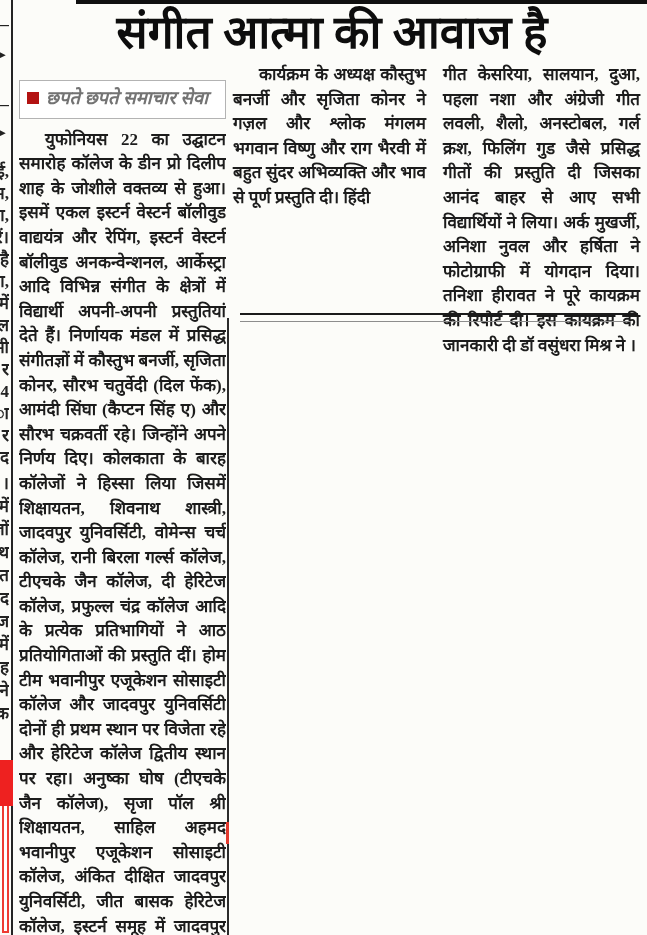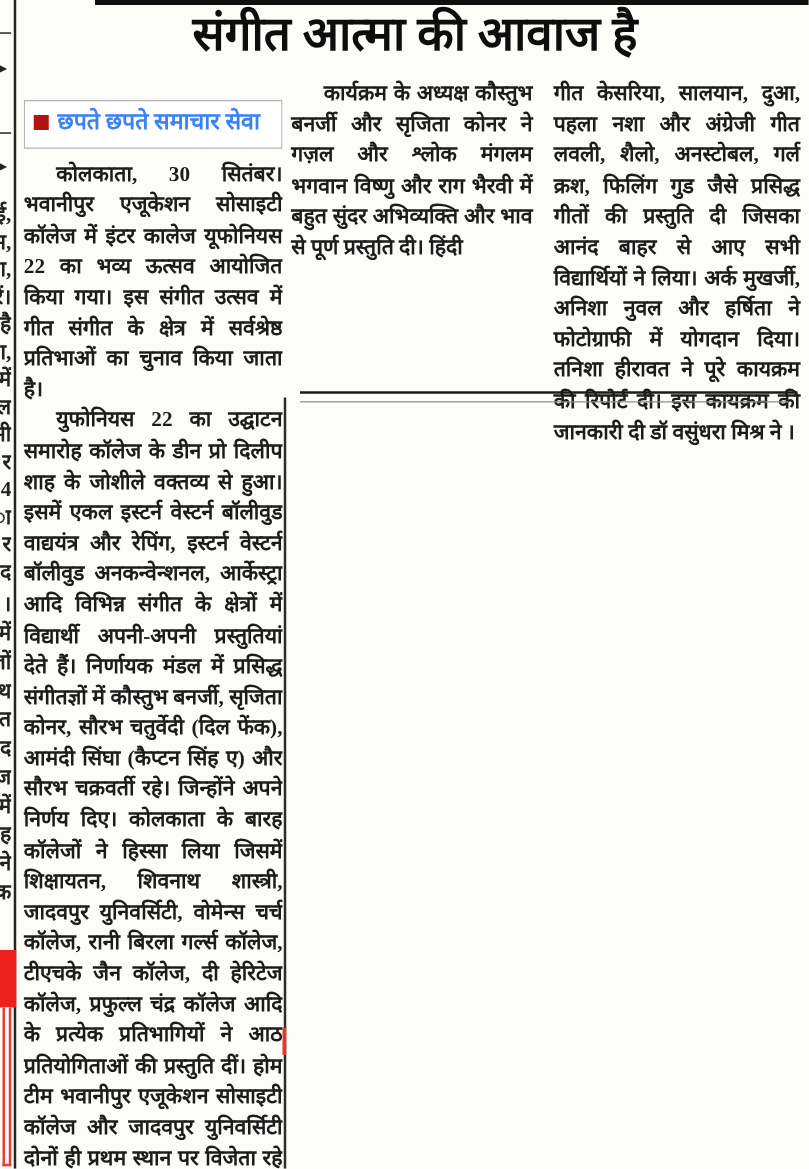--- a/index.html
+++ b/index.html
@@ -13,34 +13,34 @@
   }
   
   .edge-strip{position:absolute;left:0;top:0;width:9px;height:935px;overflow:hidden;}
   .edge-strip .frag{position:absolute;right:0;font-size:17px;font-weight:600;color:#222;white-space:nowrap;line-height:1;}
   
   .v-rule-main{position:absolute;left:11px;top:0;width:2px;height:935px;background:#242424;}
   
   .top-rule{position:absolute;left:76px;top:0;width:571px;height:4px;background:#101010;}
   .headline{
     position:absolute;left:76px;top:7px;width:512px;
-    text-align:center;font-size:38px;font-weight:bold;color:#0d0d0d;
+    text-align:center;font-size:46px;font-weight:bold;color:#0d0d0d;
     line-height:1.15;white-space:nowrap;
   }
   .col{position:absolute;text-align:justify;font-size:17px;line-height:24.6px;font-weight:600;color:#1c1c1c;}
   .col p{margin:0;}
   .col p.indent{text-indent:26px;}
   .col-left{left:19px;top:80px;width:207px;height:855px;overflow:hidden;}
   .col-mid{left:233px;top:63px;width:193px;}
   .col-right{left:443px;top:63px;width:197px;}
   .news-box{
     box-sizing:border-box;border:1.5px solid #b3b3b3;background:#ffffff;
     padding:5px 7px 7px 7px;margin:0 0 9px 0;
     display:flex;align-items:center;gap:7px;
-    font-weight:bold;font-size:18.5px;color:#3b82f6;text-align:left;white-space:nowrap;
+    font-weight:bold;font-size:18.5px;color:#737373;text-align:left;white-space:nowrap;font-style:italic;
   }
   .red-square{display:inline-block;width:12px;height:12px;background:#b31312;flex:0 0 auto;}
   
   .h-rule-a{position:absolute;left:240px;top:313px;width:398px;height:2px;background:#1b1b1b;}
   .h-rule-b{position:absolute;left:240px;top:321px;width:391px;height:1px;background:#8d8d8d;}
   
   .divider-v{position:absolute;left:227px;top:318px;width:2px;height:617px;background:#2c2c2c;}
   .red-tick{position:absolute;left:226px;top:822px;width:3px;height:22px;background:#e23a2e;}
   
   .red-bar-solid{position:absolute;left:0;top:760px;width:13px;height:46px;background:#ee2120;}
@@ -87,21 +87,20 @@
   <div class="v-rule-main"></div>
   <div class="top-rule"></div>
 
   <div class="headline">संगीत आत्मा की आवाज है</div>
 
   <div class="col col-left">
     <div class="news-box">
       <span class="red-square"></span>
       <span>छपते छपते समाचार सेवा</span>
     </div>
-    <p class="indent">कोलकाता, 30 सितंबर। भवानीपुर एजूकेशन सोसाइटी कॉलेज में इंटर कालेज यूफोनियस 22 का भव्य ऊत्सव आयोजित किया गया। इस संगीत उत्सव में गीत संगीत के क्षेत्र में सर्वश्रेष्ठ प्रतिभाओं का चुनाव किया जाता है।</p>
     <p class="indent">युफोनियस 22 का उद्घाटन समारोह कॉलेज के डीन प्रो दिलीप शाह के जोशीले वक्तव्य से हुआ। इसमें एकल इस्टर्न वेस्टर्न बॉलीवुड वाद्ययंत्र और रेपिंग, इस्टर्न वेस्टर्न बॉलीवुड अनकन्वेन्शनल, आर्केस्ट्रा आदि विभिन्न संगीत के क्षेत्रों में विद्यार्थी अपनी-अपनी प्रस्तुतियां देते हैं। निर्णायक मंडल में प्रसिद्ध संगीतज्ञों में कौस्तुभ बनर्जी, सृजिता कोनर, सौरभ चतुर्वेदी (दिल फेंक), आमंदी सिंघा (कैप्टन सिंह ए) और सौरभ चक्रवर्ती रहे। जिन्होंने अपने निर्णय दिए।  कोलकाता के बारह कॉलेजों ने हिस्सा लिया जिसमें शिक्षायतन, शिवनाथ शास्त्री, जादवपुर युनिवर्सिटी, वोमेन्स चर्च कॉलेज, रानी बिरला गर्ल्स कॉलेज, टीएचके जैन कॉलेज, दी हेरिटेज कॉलेज, प्रफुल्ल चंद्र कॉलेज आदि के प्रत्येक प्रतिभागियों ने आठ प्रतियोगिताओं की प्रस्तुति दीं। होम टीम भवानीपुर एजूकेशन सोसाइटी कॉलेज और जादवपुर युनिवर्सिटी दोनों ही प्रथम स्थान पर विजेता रहे और हेरिटेज कॉलेज द्वितीय स्थान पर रहा। अनुष्का घोष (टीएचके जैन कॉलेज), सृजा पॉल श्री शिक्षायतन, साहिल अहमद भवानीपुर एजूकेशन सोसाइटी कॉलेज, अंकित दीक्षित जादवपुर युनिवर्सिटी, जीत बासक हेरिटेज कॉलेज, इस्टर्न समूह में जादवपुर युनिवर्सिटी, वेस्टर्न</p>
   </div>
 
   <div class="col col-mid">
     <p class="indent">कार्यक्रम के अध्यक्ष कौस्तुभ बनर्जी और सृजिता कोनर ने गज़ल और श्लोक मंगलम भगवान विष्णु और राग भैरवी में बहुत सुंदर अभिव्यक्ति और भाव से पूर्ण प्रस्तुति दी। हिंदी</p>
   </div>
 
   <div class="col col-right">
     <p>गीत केसरिया, सालयान, दुआ, पहला नशा और अंग्रेजी गीत लवली, शैलो, अनस्टोबल, गर्ल क्रश, फिलिंग गुड जैसे प्रसिद्ध गीतों की प्रस्तुति दी जिसका आनंद बाहर से आए सभी विद्यार्थियों ने लिया। अर्क मुखर्जी, अनिशा नुवल और हर्षिता ने फोटोग्राफी में योगदान दिया। तनिशा हीरावत ने पूरे कायक्रम की रिपोर्ट दी। इस कायक्रम की जानकारी दी डॉ वसुंधरा मिश्र ने ।</p>
   </div>

